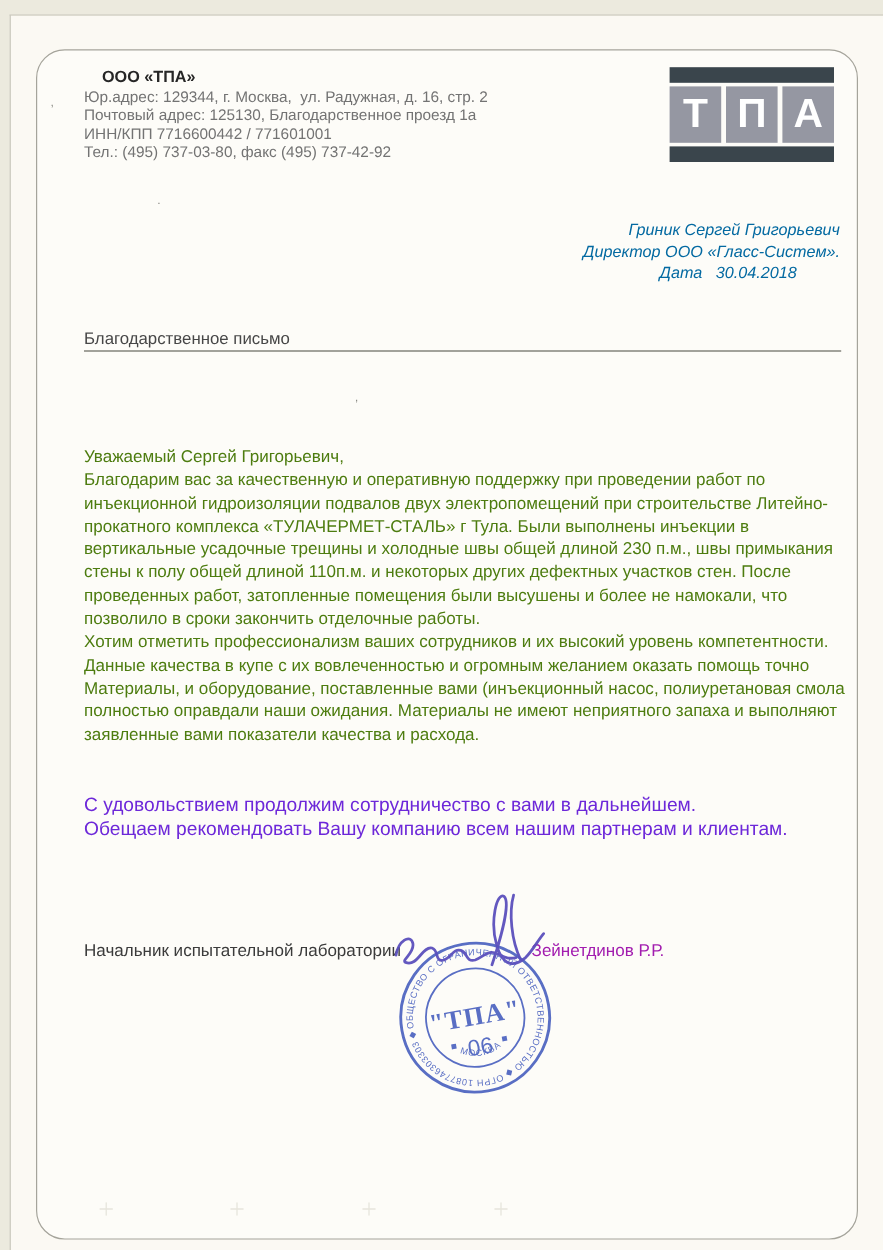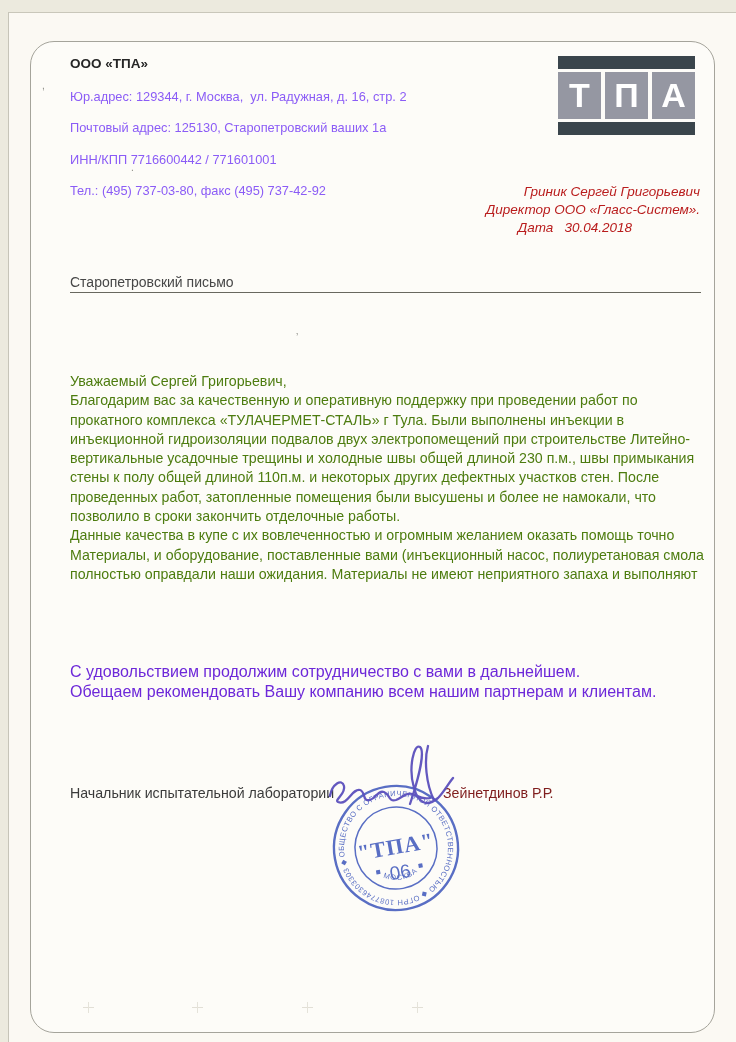--- a/index.html
+++ b/index.html
@@ -15,104 +15,106 @@
   }
   .frame{
     position:absolute;left:30px;top:41px;width:683px;height:990px;
     border:1.5px solid #a5a49b;border-radius:24px;background:#fdfcf8;
   }
   .abs{position:absolute;}
   .line{white-space:pre;}
 
   
   .letterhead{left:70px;top:55px;color:#2f2f2f;}
-  .company-name{font-size:13.5px;font-weight:bold;line-height:18px;color:#262626;}
-  .letterhead-line{font-size:12.8px;line-height:15.3px;color:#8b5cf6;margin-top:16px;}
+  .company-name{font-size:13.5px;font-weight:bold;line-height:18px;color:#262626;margin-left:15px;}
+  .letterhead-line{font-size:12.8px;line-height:15.3px;color:#737373;}
 
   
   .logo{left:558px;top:56px;width:137px;z-index:3;}
   .logo-bar{height:13px;background:#3a454c;}
   .logo-tiles{display:flex;gap:2px;padding:3px 0;justify-content:space-between;}
   .logo-tile{
     width:43px;height:47px;background:#9597a2;color:#ffffff;
     font-weight:bold;font-size:34px;line-height:47px;text-align:center;
     font-family:"Liberation Sans", sans-serif;
   }
 
   
   .recipient{right:36px;top:183px;text-align:right;font-style:italic;
-    font-size:13.5px;line-height:18px;color:#b91c1c;}
-  .recipient .date-line{padding-right:36px;text-align:center;}
+    font-size:13.5px;line-height:18px;color:#0369a1;}
+  .recipient .date-line{padding-right:36px;}
 
   
   .title{left:70px;top:274px;font-size:14px;color:#474747;}
   .title-rule{left:70px;top:292px;width:631px;height:0;border-top:1px solid #68685f;}
 
   
   .body-block{left:70px;top:372px;font-size:14.2px;line-height:19.3px;color:#4d7c0f;}
   .closing-block{left:70px;top:662px;font-size:16px;line-height:19.5px;color:#6d28d9;}
 
   
   .signoff-role{left:70px;top:785px;font-size:14.2px;color:#3b3b3b;z-index:2;}
-  .signoff-name{left:443px;top:785px;font-size:14.2px;color:#7f1d1d;z-index:2;}
+  .signoff-name{left:443px;top:785px;font-size:14.2px;color:#a21caf;z-index:2;}
 
   .signature-svg{left:320px;top:740px;z-index:6;}
   .stamp-svg{left:328px;top:780px;z-index:5;transform:rotate(-10deg);opacity:.85;}
 
   
   .speck{position:absolute;color:#8a8a84;font-size:10px;z-index:1;}
   .regmark{position:absolute;width:11px;height:11px;z-index:1;opacity:.55;}
   .regmark::before{content:"";position:absolute;left:0;top:5px;width:11px;height:1px;background:#ccc9bb;}
   .regmark::after{content:"";position:absolute;left:5px;top:0;width:1px;height:11px;background:#d2cfc2;}
 </style>
 </head>
 <body>
 
 <div class="page"></div>
 <div class="frame"></div>
 
 <div class="abs letterhead">
   <div class="company-name">ООО «ТПА»</div>
   <div class="letterhead-line line">Юр.адрес: 129344, г. Москва,  ул. Радужная, д. 16, стр. 2</div>
-  <div class="letterhead-line line">Почтовый адрес: 125130, Старопетровский ваших 1а</div>
+  <div class="letterhead-line line">Почтовый адрес: 125130, Благодарственное проезд 1а</div>
   <div class="letterhead-line line">ИНН/КПП 7716600442 / 771601001</div>
   <div class="letterhead-line line">Тел.: (495) 737-03-80, факс (495) 737-42-92</div>
 </div>
 
 <div class="abs logo">
   <div class="logo-bar"></div>
   <div class="logo-tiles">
     <div class="logo-tile">Т</div>
     <div class="logo-tile">П</div>
     <div class="logo-tile">А</div>
   </div>
   <div class="logo-bar"></div>
 </div>
 
 <div class="abs recipient">
   <div class="line">Гриник Сергей Григорьевич</div>
   <div class="line">Директор ООО «Гласс-Систем».</div>
   <div class="line date-line">Дата&nbsp;&nbsp;&nbsp;30.04.2018</div>
 </div>
 
-<div class="abs title">Старопетровский письмо</div>
+<div class="abs title">Благодарственное письмо</div>
 <div class="abs title-rule"></div>
 
 <div class="abs body-block">
   <div class="line">Уважаемый Сергей Григорьевич,</div>
   <div class="line">Благодарим вас за качественную и оперативную поддержку при проведении работ по</div>
+  <div class="line">инъекционной гидроизоляции подвалов двух электропомещений при строительстве Литейно-</div>
   <div class="line">прокатного комплекса «ТУЛАЧЕРМЕТ-СТАЛЬ» г Тула. Были выполнены инъекции в</div>
-  <div class="line">инъекционной гидроизоляции подвалов двух электропомещений при строительстве Литейно-</div>
   <div class="line">вертикальные усадочные трещины и холодные швы общей длиной 230 п.м., швы примыкания</div>
   <div class="line">стены к полу общей длиной 110п.м. и некоторых других дефектных участков стен. После</div>
   <div class="line">проведенных работ, затопленные помещения были высушены и более не намокали, что</div>
   <div class="line">позволило в сроки закончить отделочные работы.</div>
+  <div class="line">Хотим отметить профессионализм ваших сотрудников и их высокий уровень компетентности.</div>
   <div class="line">Данные качества в купе с их вовлеченностью и огромным желанием оказать помощь точно</div>
   <div class="line">Материалы, и оборудование, поставленные вами (инъекционный насос, полиуретановая смола</div>
   <div class="line">полностью оправдали наши ожидания. Материалы не имеют неприятного запаха и выполняют</div>
+  <div class="line">заявленные вами показатели качества и расхода.</div>
 </div>
 
 <div class="abs closing-block">
   <div class="line">С удовольствием продолжим сотрудничество с вами в дальнейшем.</div>
   <div class="line">Обещаем рекомендовать Вашу компанию всем нашим партнерам и клиентам.</div>
 </div>
 
 <div class="abs signoff-role">Начальник испытательной лаборатории</div>
 <div class="abs signoff-name">Зейнетдинов Р.Р.</div>
 

